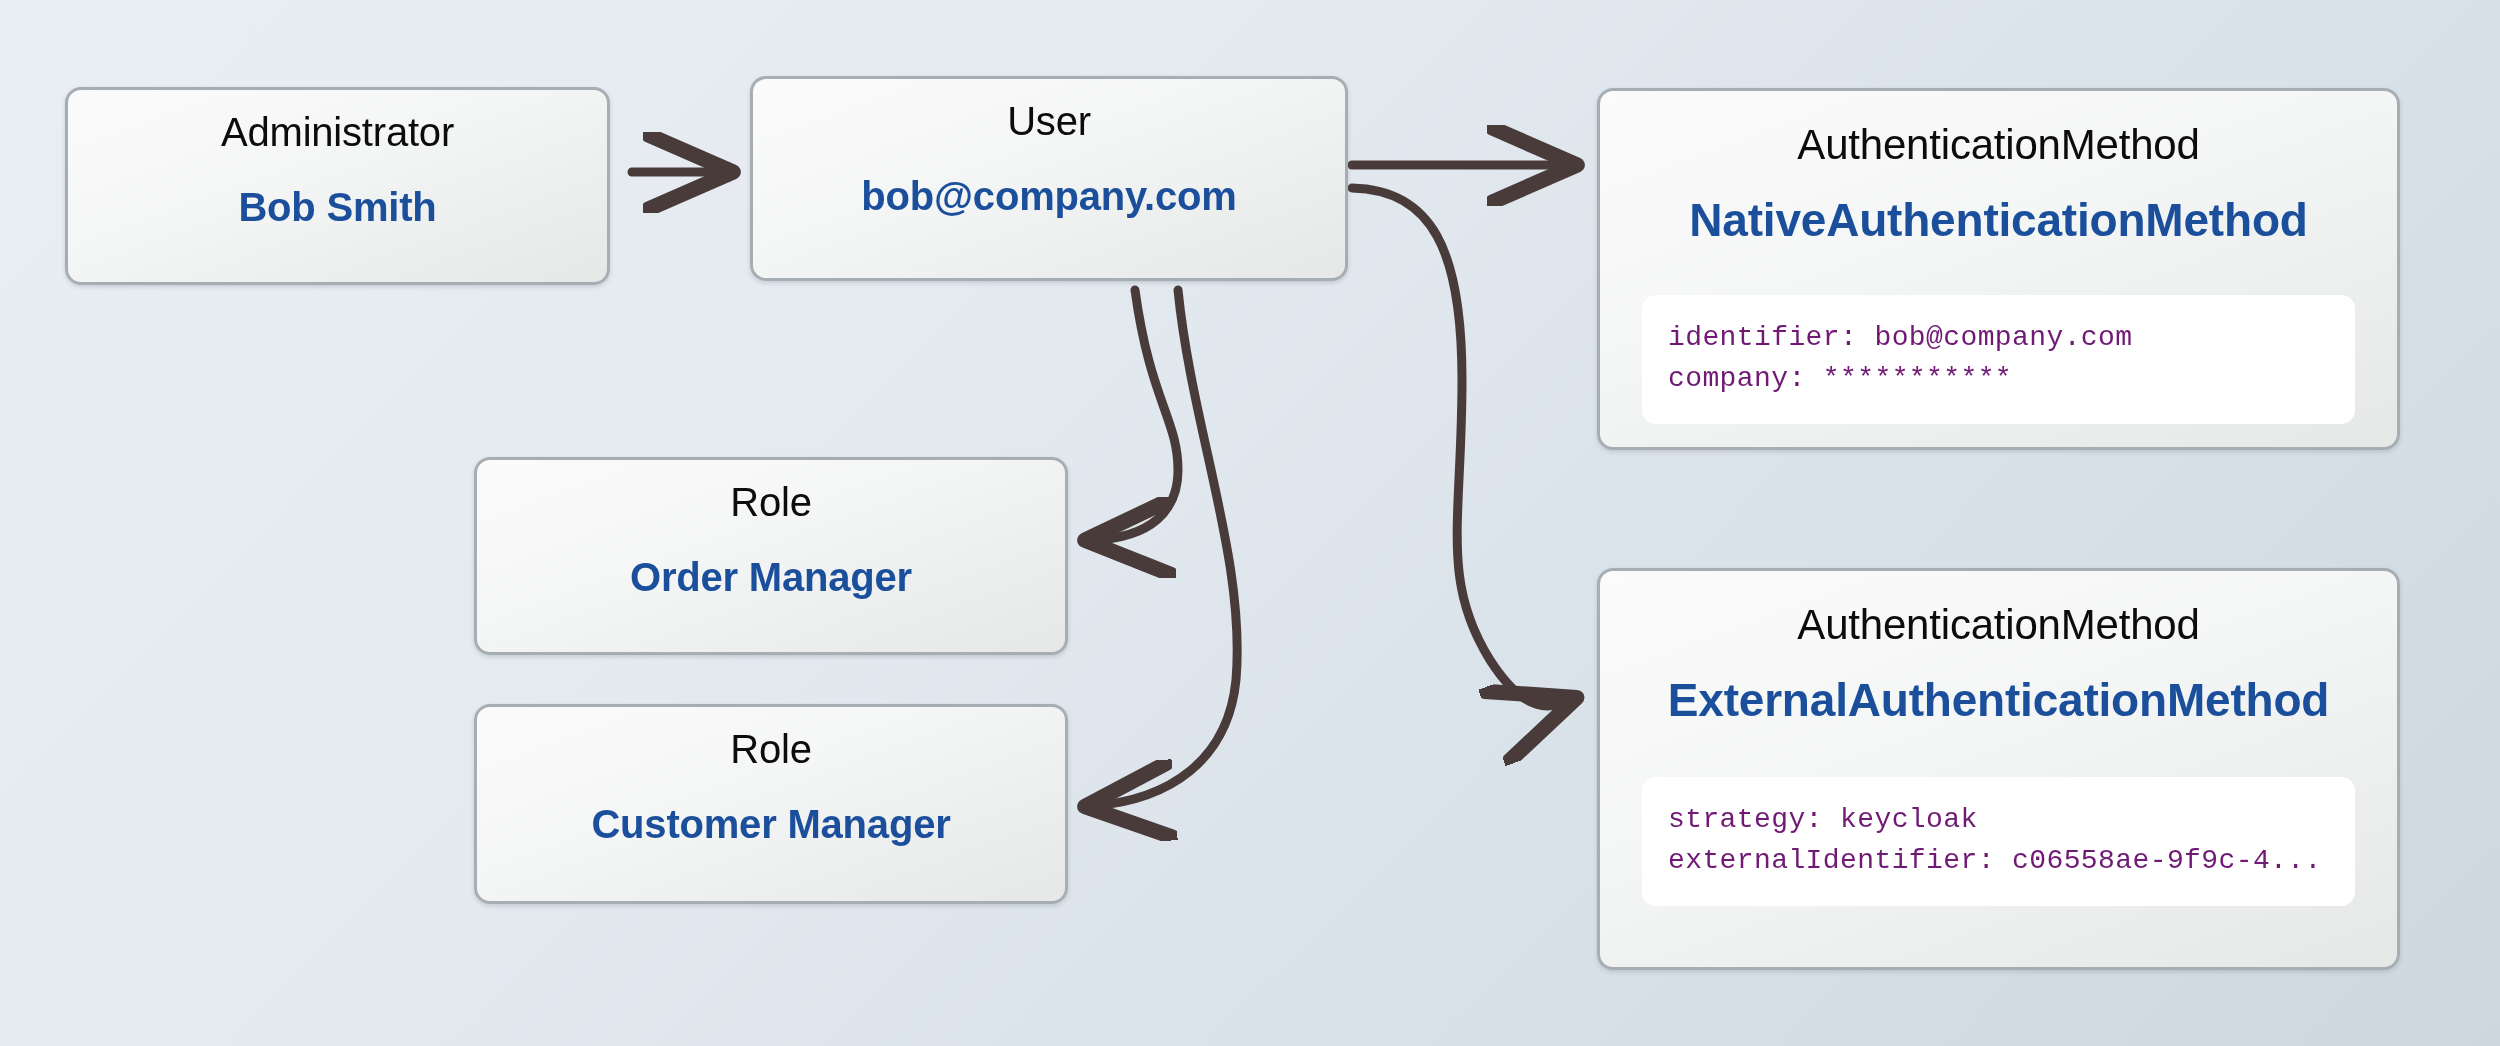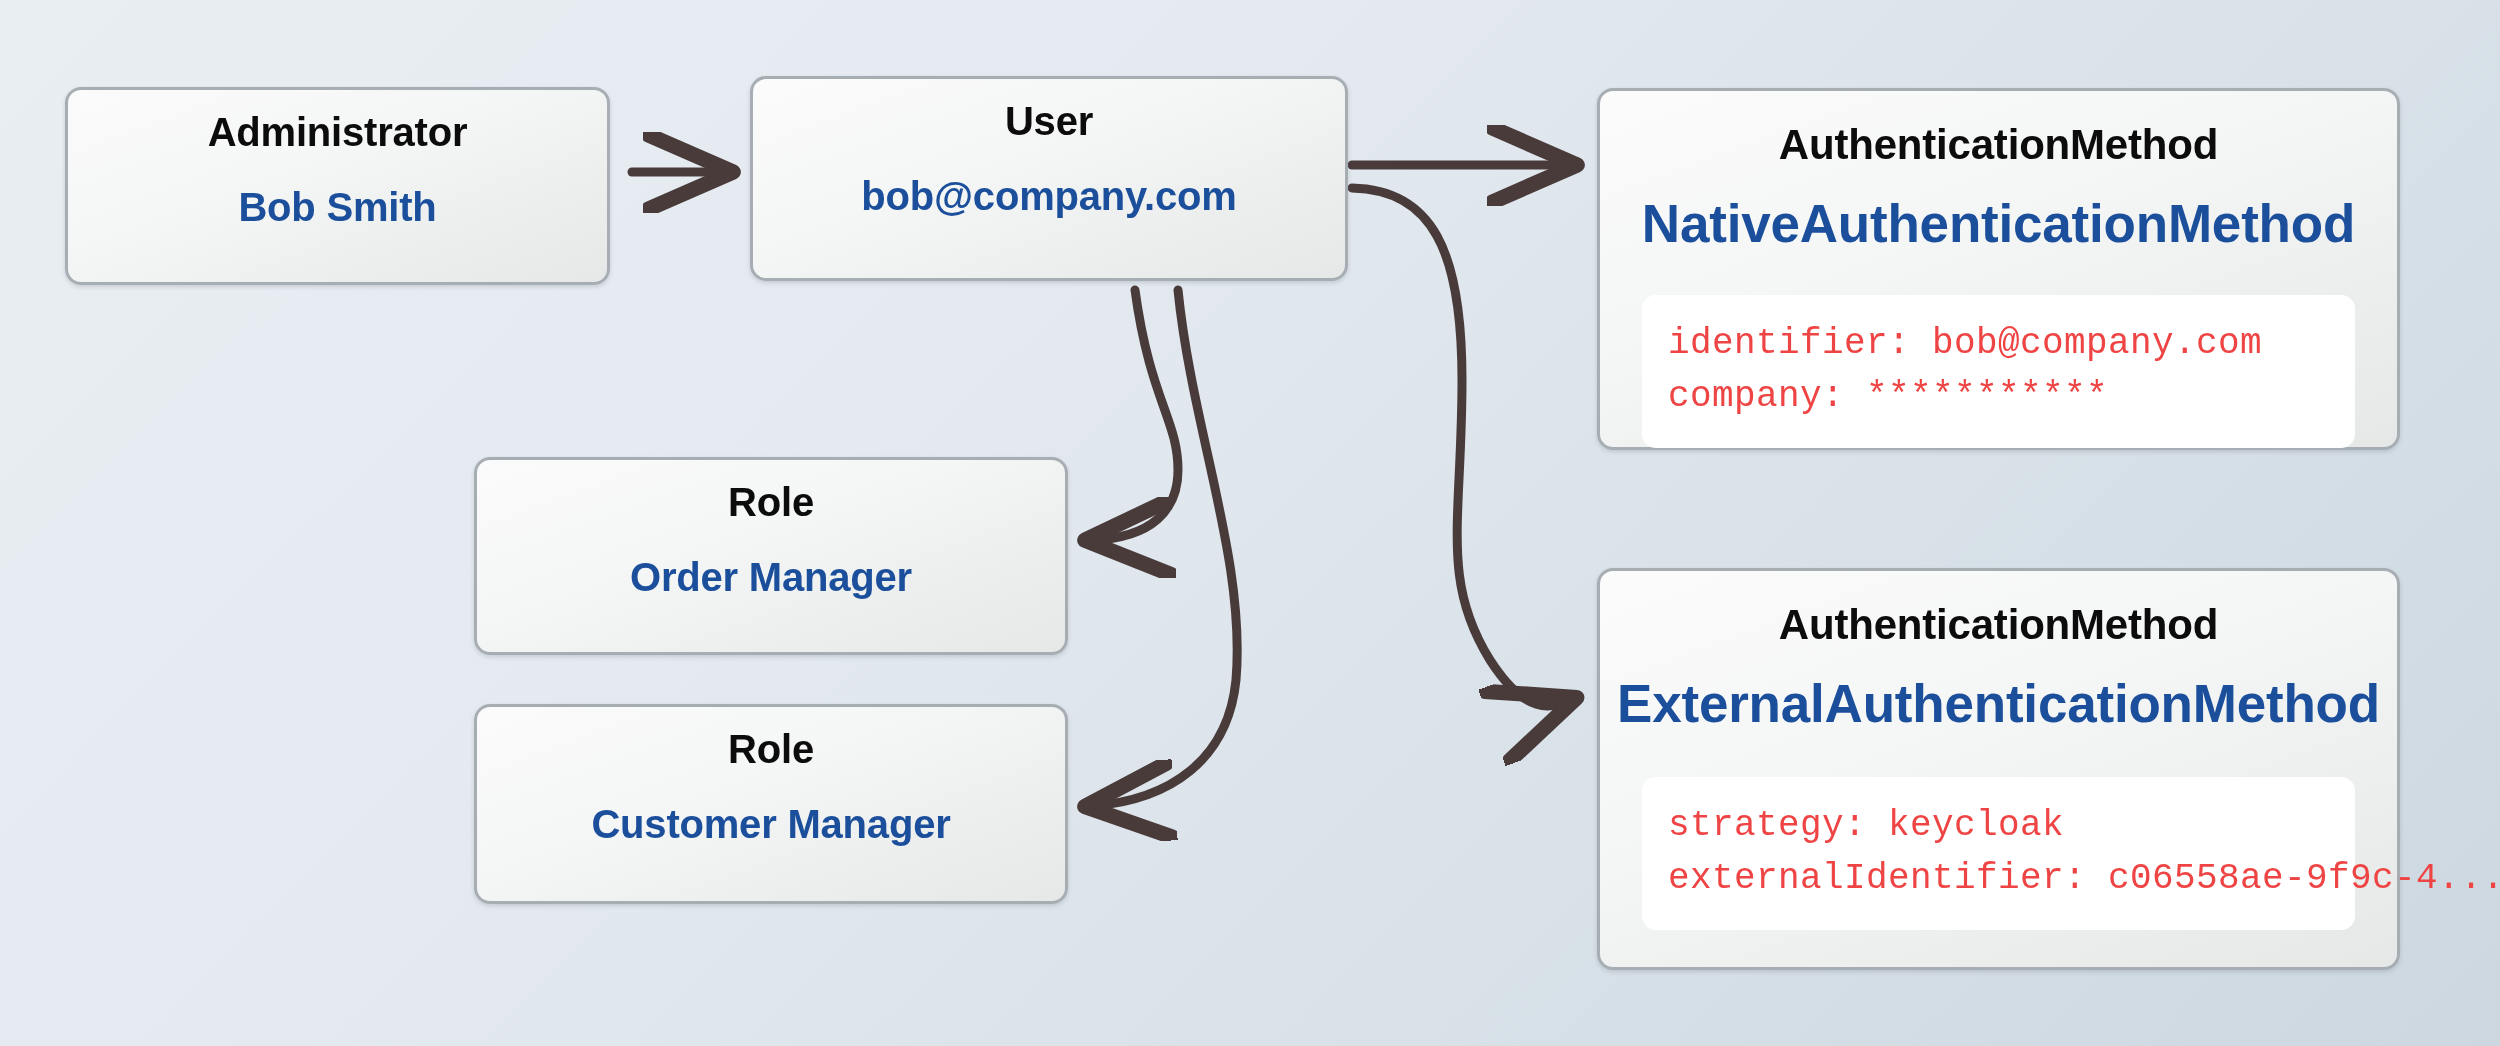--- a/index.html
+++ b/index.html
@@ -26,54 +26,54 @@
     border: 3px solid #a6aeb3;
     border-radius: 16px;
     background: linear-gradient(160deg, #fbfbfc 0%, #f5f6f6 40%, #eceeee 75%, #e6e8e8 100%);
     box-shadow: 0 2px 4px rgba(90,100,110,0.22);
     display: flex;
     flex-direction: column;
     align-items: center;
   }
   .node-type {
     color: #0c0c0c;
-    font-weight: bold;
+    font-weight: normal;
     letter-spacing: -0.2px;
     text-align: center;
     white-space: nowrap;
   }
   .node-value {
     color: #1b4f9c;
     font-weight: bold;
     letter-spacing: -0.2px;
     text-align: center;
     white-space: nowrap;
   }
 
   
   .card-sm .node-type  { font-size: 40px; margin-top: 20px; }
   .card-sm .node-value { font-size: 40px; margin-top: 30px; }
 
   
   .card-lg .node-type  { font-size: 42px; margin-top: 30px; }
-  .card-lg .node-value { font-size: 53px; margin-top: 24px; }
+  .card-lg .node-value { font-size: 46px; margin-top: 24px; }
 
   .details {
     position: absolute;
     left: 42px;
     right: 42px;
     background: #ffffff;
     border-radius: 14px;
     padding: 22px 26px 24px 26px;
     box-sizing: border-box;
   }
   .details .row {
     font-family: "Liberation Mono", "DejaVu Sans Mono", monospace;
-    font-size: 36px;
-    color: #ef4444;
+    font-size: 28px;
+    color: #701a75;
     line-height: 1.48;
     white-space: nowrap;
     letter-spacing: 0.4px;
   }
 
   
   #node-administrator { left: 65px;   top: 87px;  width: 545px; height: 198px; }
   #node-user          { left: 750px;  top: 76px;  width: 598px; height: 205px; }
   #node-role-order    { left: 474px;  top: 457px; width: 594px; height: 198px; }
   #node-role-customer { left: 474px;  top: 704px; width: 594px; height: 200px; }

